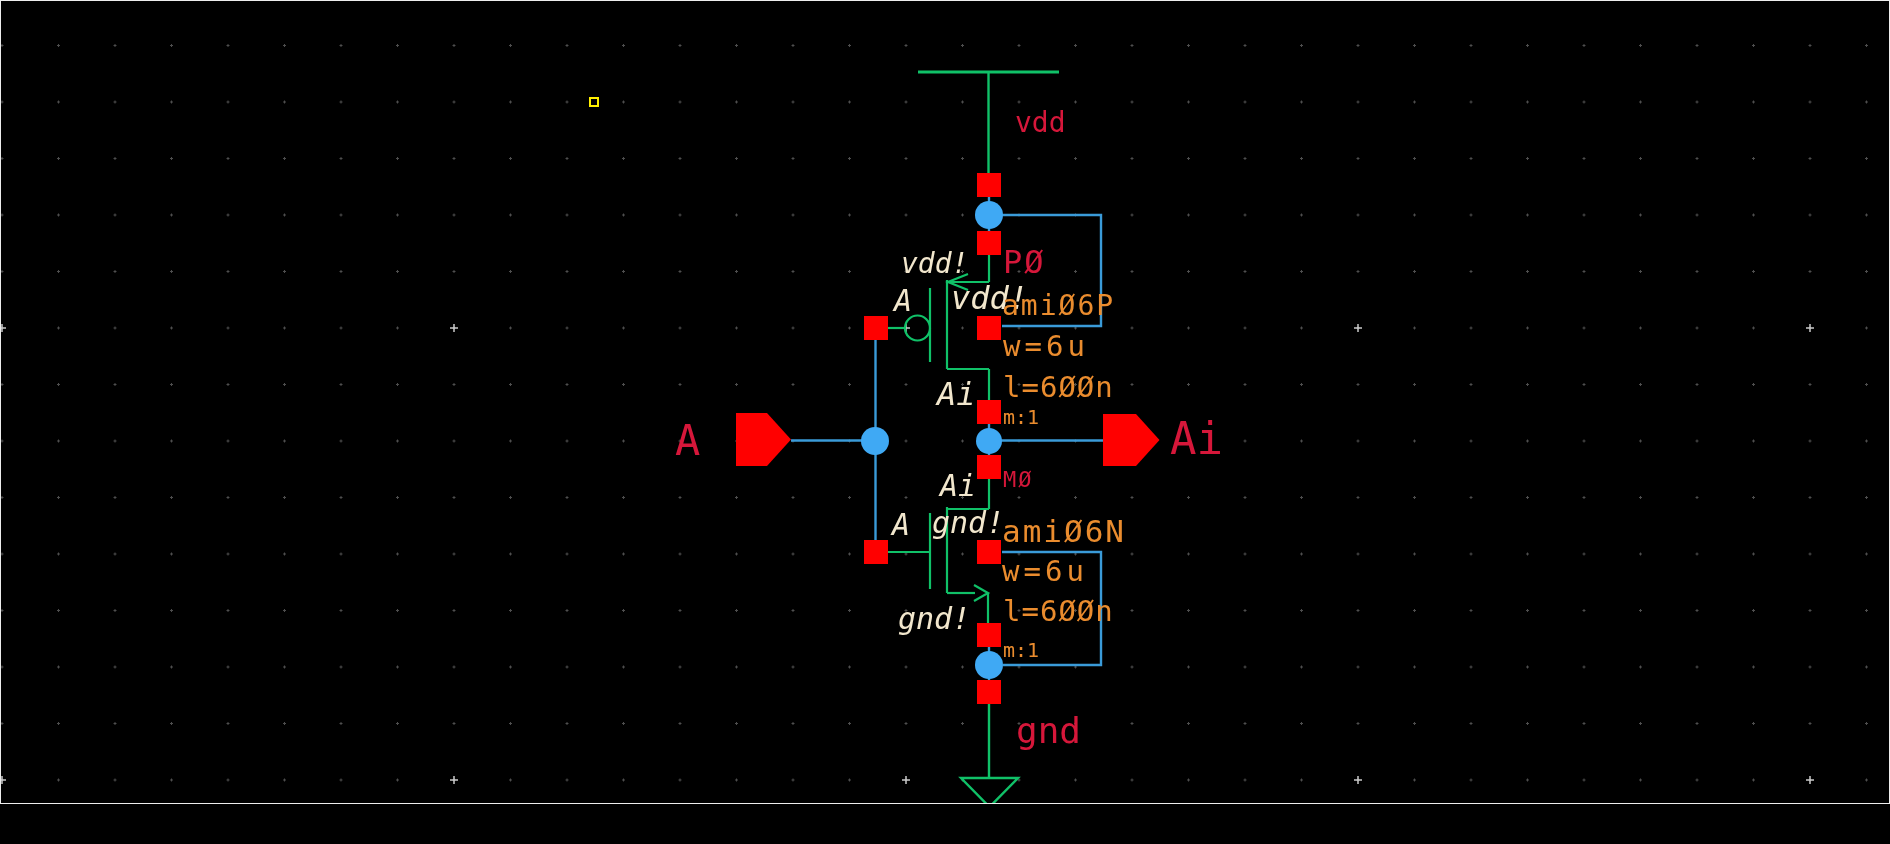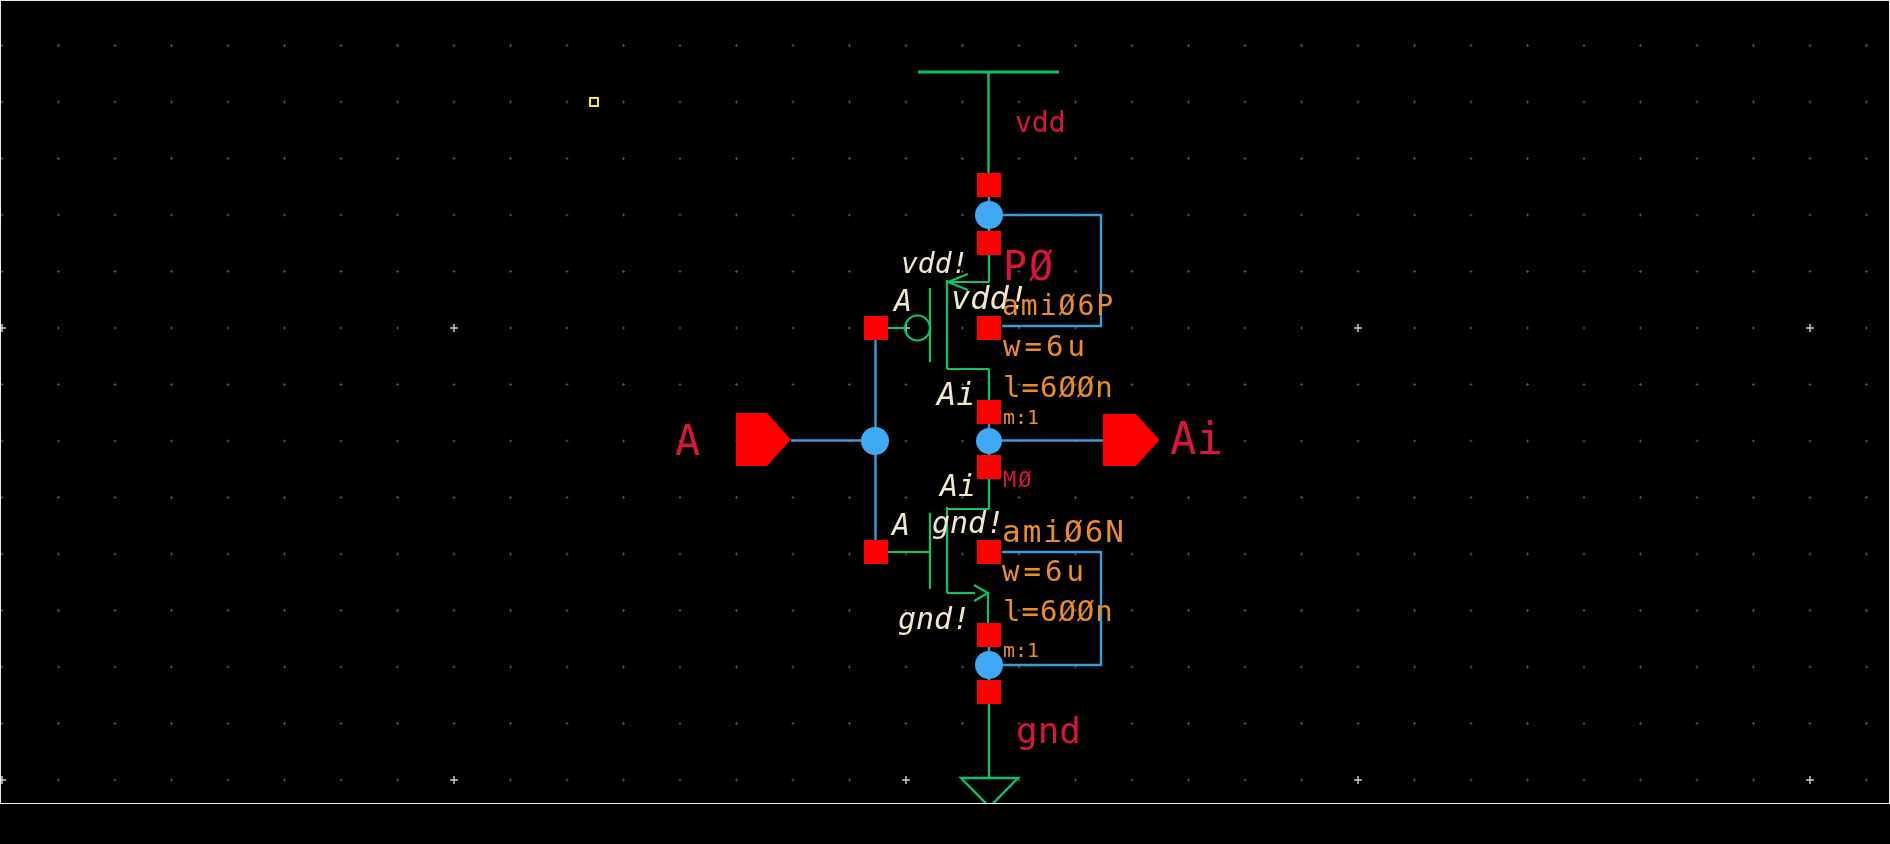--- a/index.html
+++ b/index.html
@@ -108,21 +108,21 @@
         <circle cx="988" cy="664" r="14"></circle>
       </g>
 
       <polygon points="735,412 766,412 790,438.5 766,465 735,465" fill="#ff0000"></polygon>
       <polygon points="1102,413 1135,413 1158.5,439 1135,465 1102,465" fill="#ff0000"></polygon>
     </svg>
 
     <div class="lbl crim" style="left:1014px;top:108px;font-size:28px;">vdd</div>
 
     <div class="lbl cream" style="left:900px;top:249px;font-size:28px;">vdd!</div>
-    <div class="lbl crim" style="left:1002px;top:245px;font-size:40px;letter-spacing:2px;">PØ</div>
+    <div class="lbl crim" style="left:1002px;top:245px;font-size:32px;letter-spacing:2px;">PØ</div>
     <div class="lbl cream" style="left:893px;top:285px;font-size:30px;">A</div>
     <div class="lbl cream" style="left:950px;top:281px;font-size:32px;">vdd!</div>
     <div class="lbl orange" style="left:1001px;top:291px;font-size:28px;letter-spacing:2px;">amiØ6P</div>
     <div class="lbl orange" style="left:1002px;top:331px;font-size:29px;letter-spacing:4px;">w=6u</div>
     <div class="lbl orange" style="left:1002px;top:372px;font-size:29px;letter-spacing:1px;">l=6ØØn</div>
     <div class="lbl cream" style="left:936px;top:377px;font-size:32px;">Ai</div>
     <div class="lbl orange" style="left:1002px;top:406px;font-size:20px;">m:1</div>
 
     <div class="lbl cream" style="left:939px;top:470px;font-size:30px;">Ai</div>
     <div class="lbl crim" style="left:1002px;top:468px;font-size:22px;letter-spacing:2px;">MØ</div>

